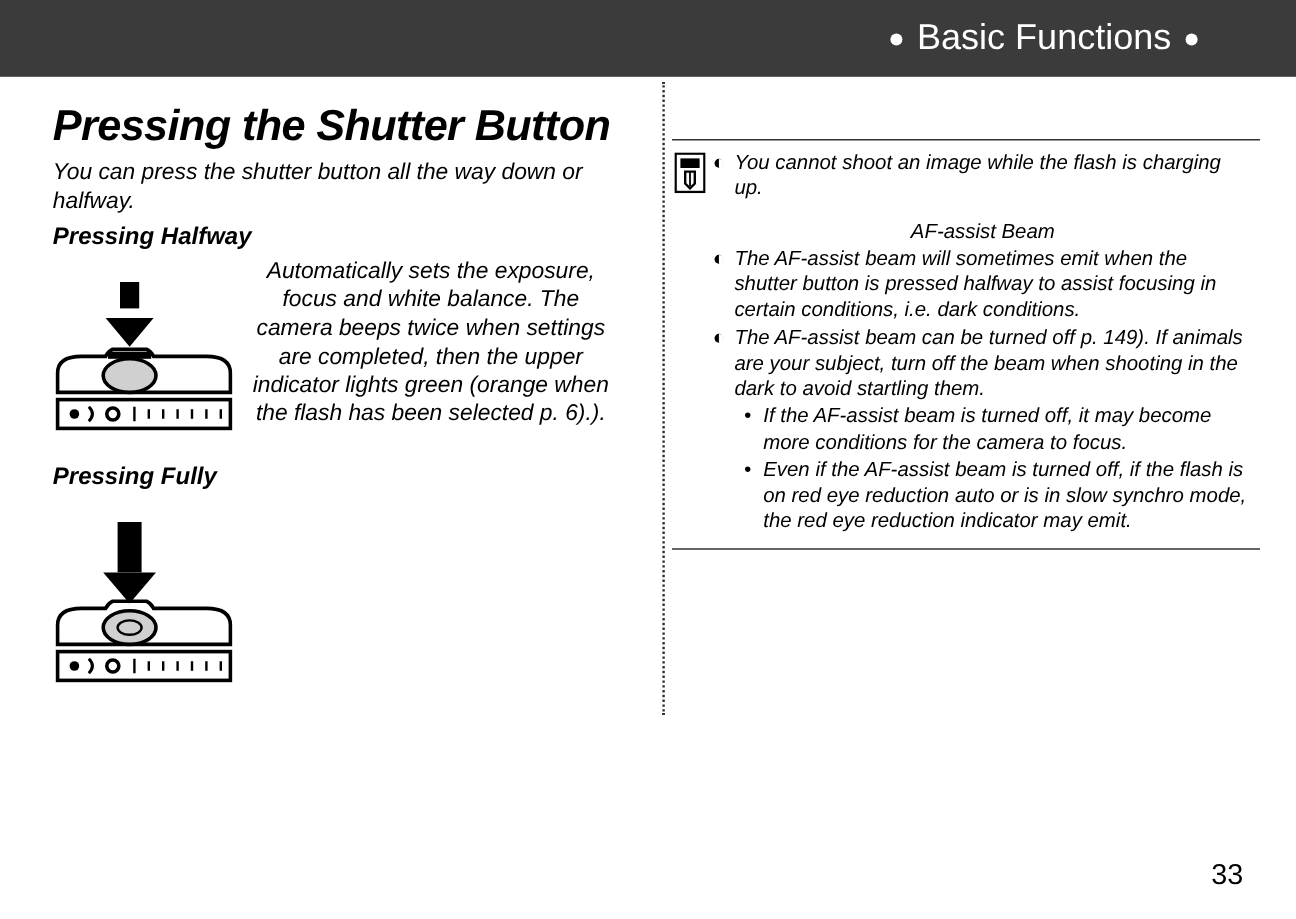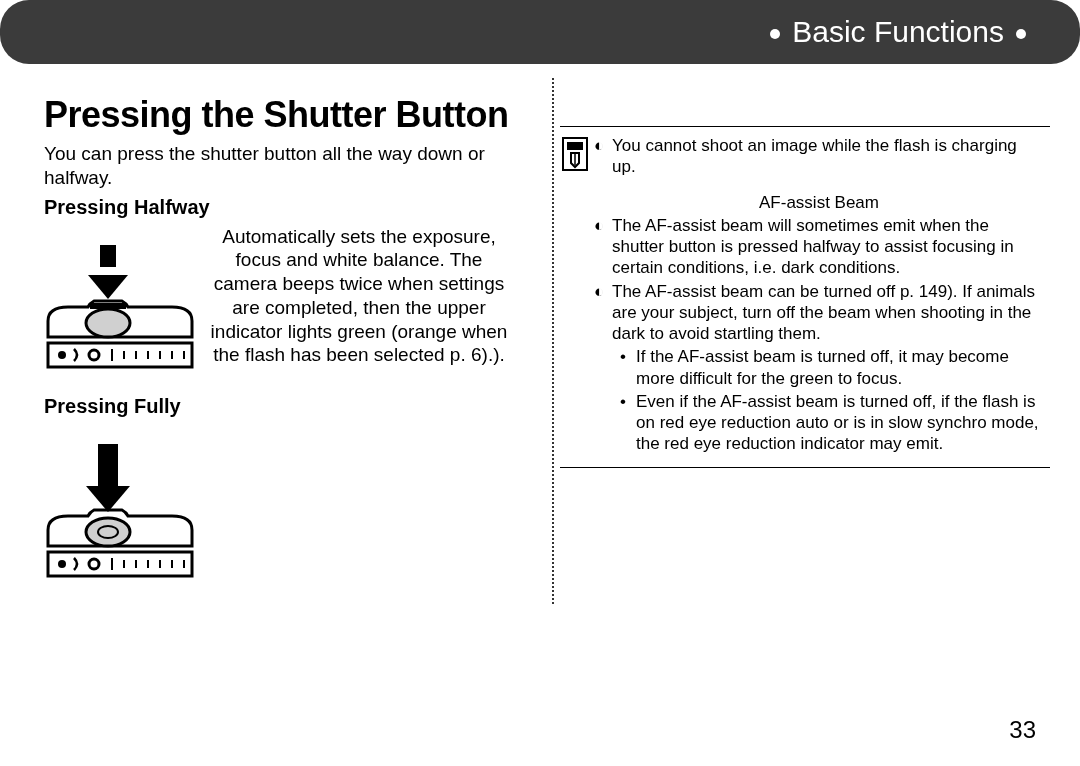--- a/index.html
+++ b/index.html
@@ -11,40 +11,40 @@
     color: #000;
     overflow: hidden;
   }
   .header-bar {
     background: #3b3b3b;
     height: 64px;
     width: 100%;
     display: flex;
     justify-content: flex-end;
     align-items: center;
-    padding-right: 42px;
-    border-radius: 29px;
+    padding-right: 70px;
   }
   .header-title {
     color: #fff;
     font-size: 30px;
     font-weight: 400;
   }
   .dot {
     display: inline-block;
     width: 10px;
     height: 10px;
     border-radius: 50%;
     background: #fff;
     margin: 0 12px;
     vertical-align: middle;
   }
   .content {
     display: flex;
-    padding: 14px 30px 0 44px;
+    padding: 4px 30px 0 44px;
+    font-style: italic;
   }
   .left-col {
     width: 490px;
     padding-right: 20px;
   }
   .right-col {
     width: 500px;
     padding-left: 18px;
     padding-top: 48px;
     border-left: 2px dotted #333;
@@ -209,21 +209,21 @@
         <div class="bullet-row">
           <span class="round-bullet">◐</span>
           <span>The AF-assist beam will sometimes emit when the shutter button is pressed halfway to assist focusing in certain conditions, i.e. dark conditions.</span>
         </div>
         <div class="bullet-row">
           <span class="round-bullet">◐</span>
           <span>The AF-assist beam can be turned off p. 149). If animals are your subject, turn off the beam when shooting in the dark to avoid startling them.</span>
         </div>
         <div class="sub-bullet-row">
           <span class="sub-bullet">•</span>
-          <span>If the AF-assist beam is turned off, it may become more difficult for the green to focus.</span>
+          <span>If the AF-assist beam is turned off, it may become more conditions for the camera to focus.</span>
         </div>
         <div class="sub-bullet-row">
           <span class="sub-bullet">•</span>
           <span>Even if the AF-assist beam is turned off, if the flash is on red eye reduction auto or is in slow synchro mode, the red eye reduction indicator may emit.</span>
         </div>
       </div>
     </div>
   </div>
 </div>
 

